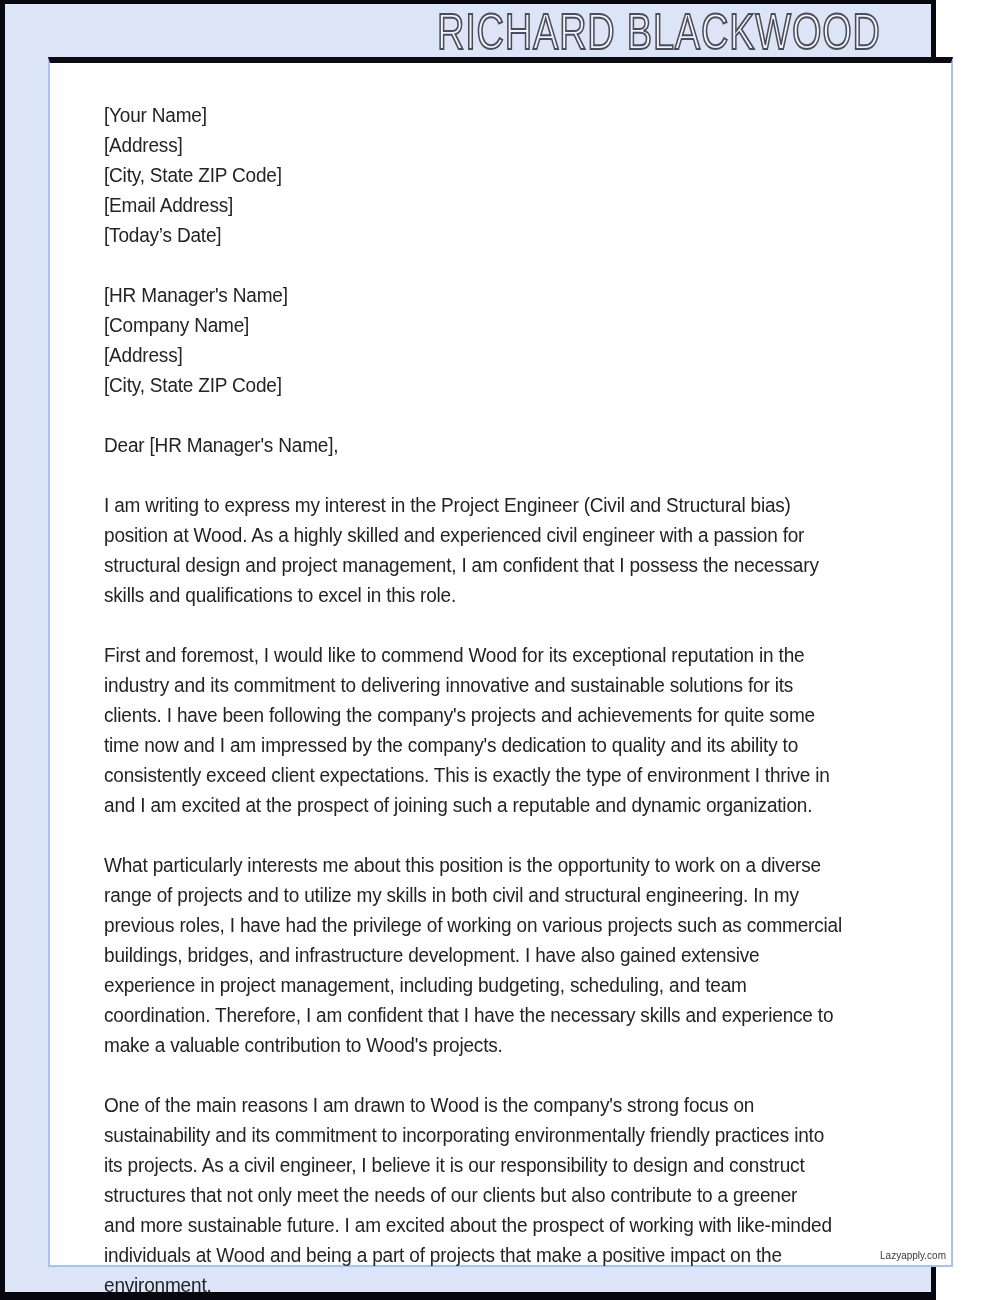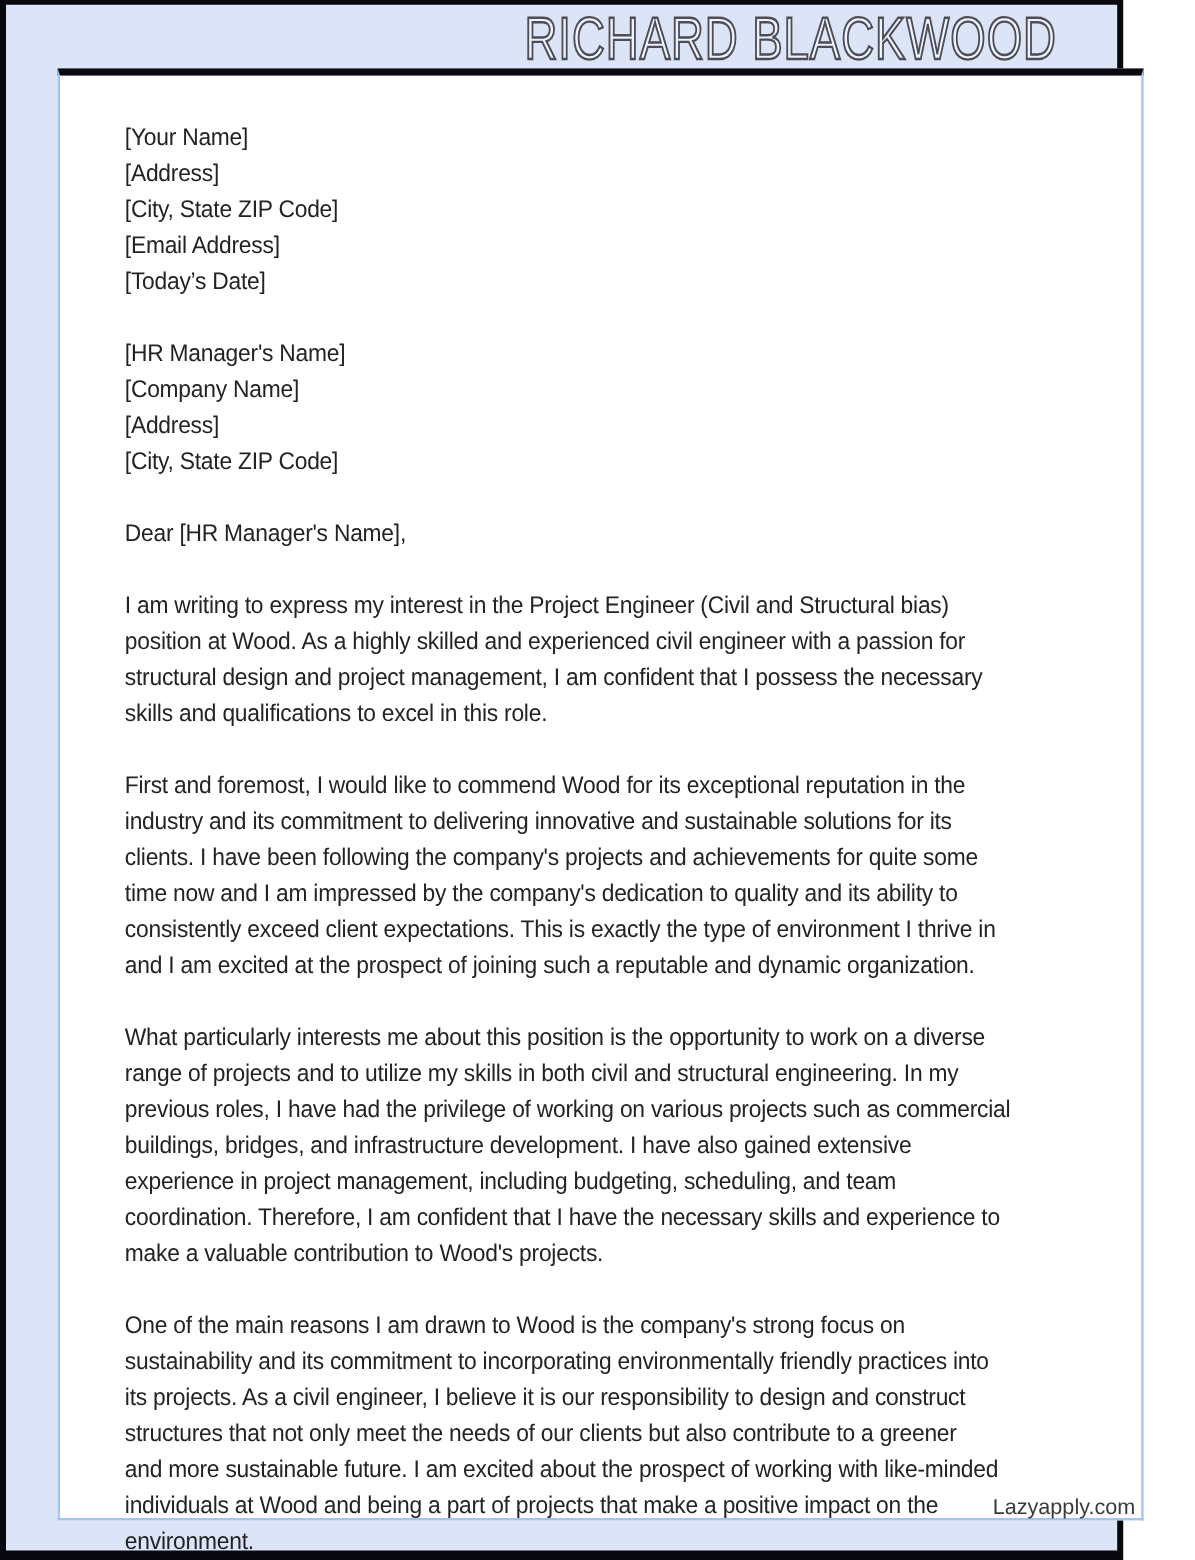--- a/index.html
+++ b/index.html
@@ -64,21 +64,21 @@
     letter-spacing: -0.2px;
   }
   .letter p {
     margin: 0 0 30px 0;
     white-space: pre-line;
   }
   .watermark {
     position: absolute;
     right: 5px;
     bottom: 0px;
-    font-size: 18px;
+    font-size: 10px;
     line-height: 18px;
     color: #3a3a3a;
     letter-spacing: 0;
   }
 </style>
 </head>
 <body>
 
 <div class="frame">
 

